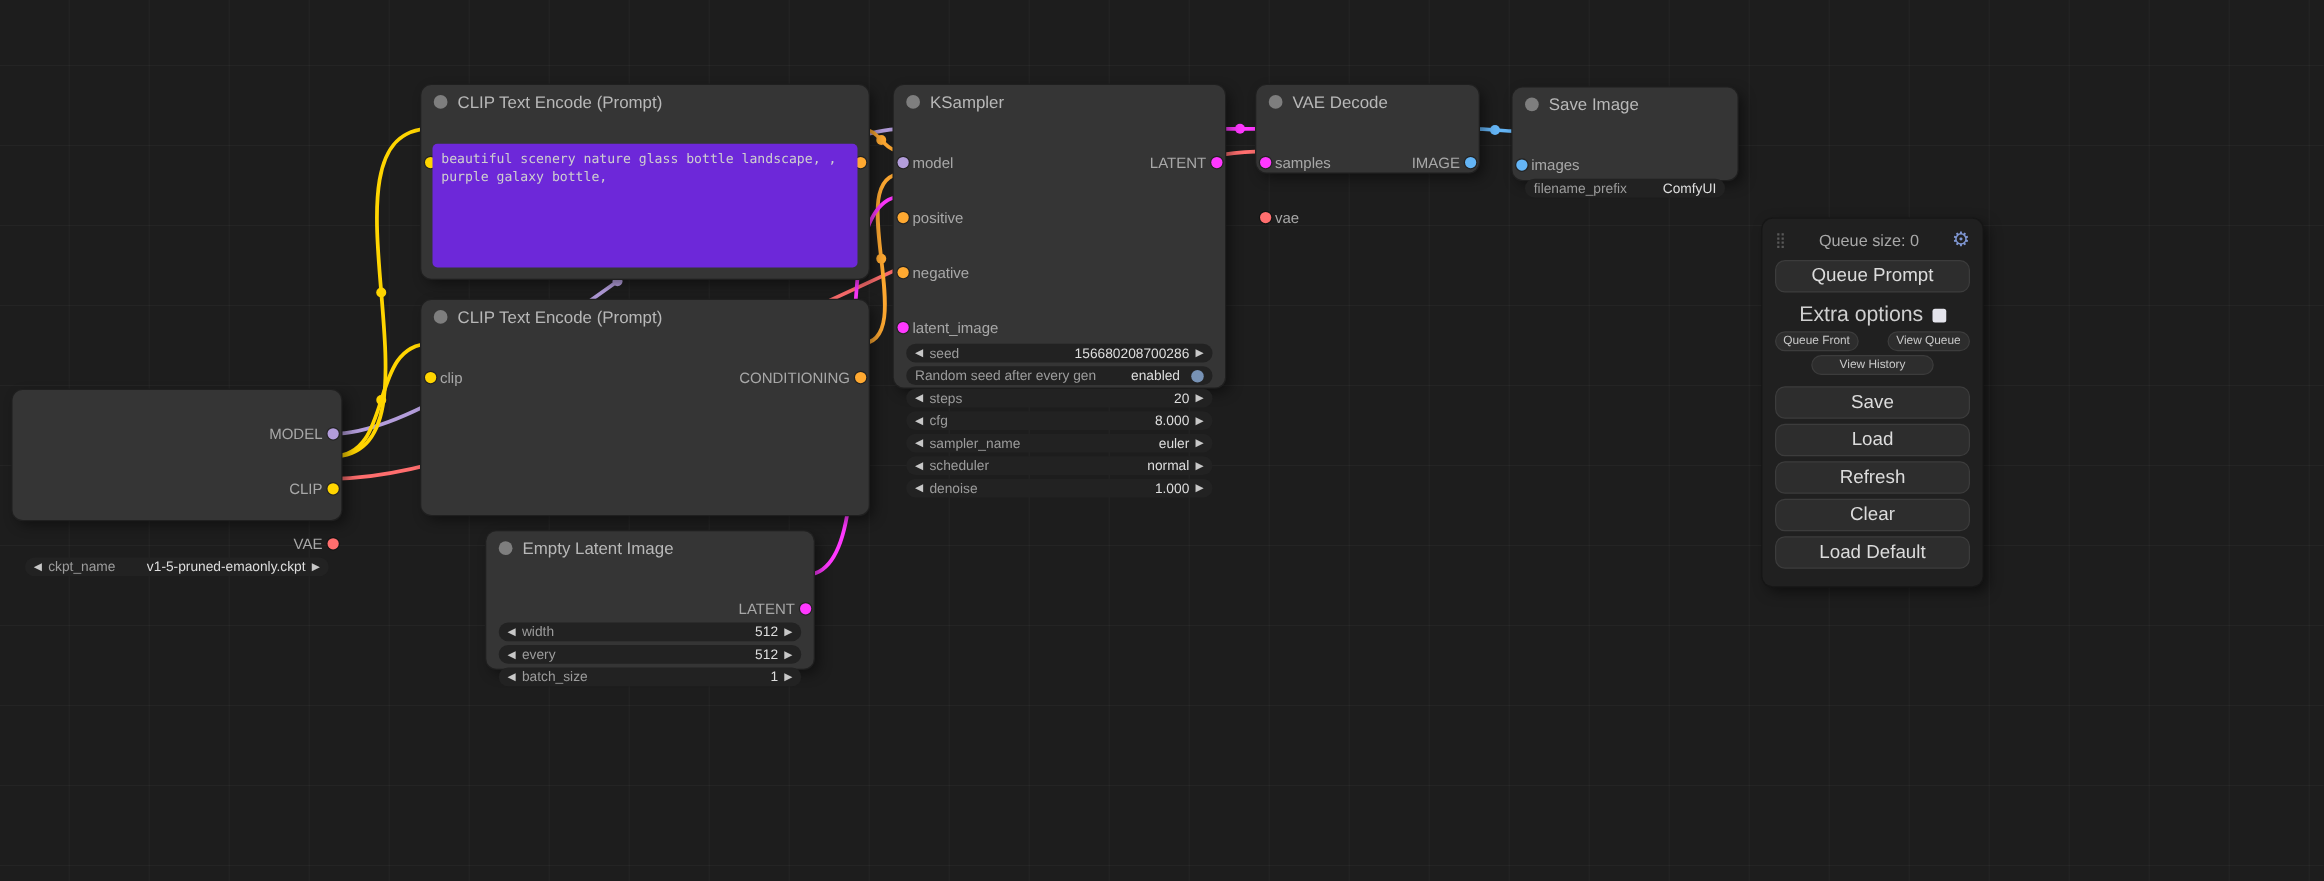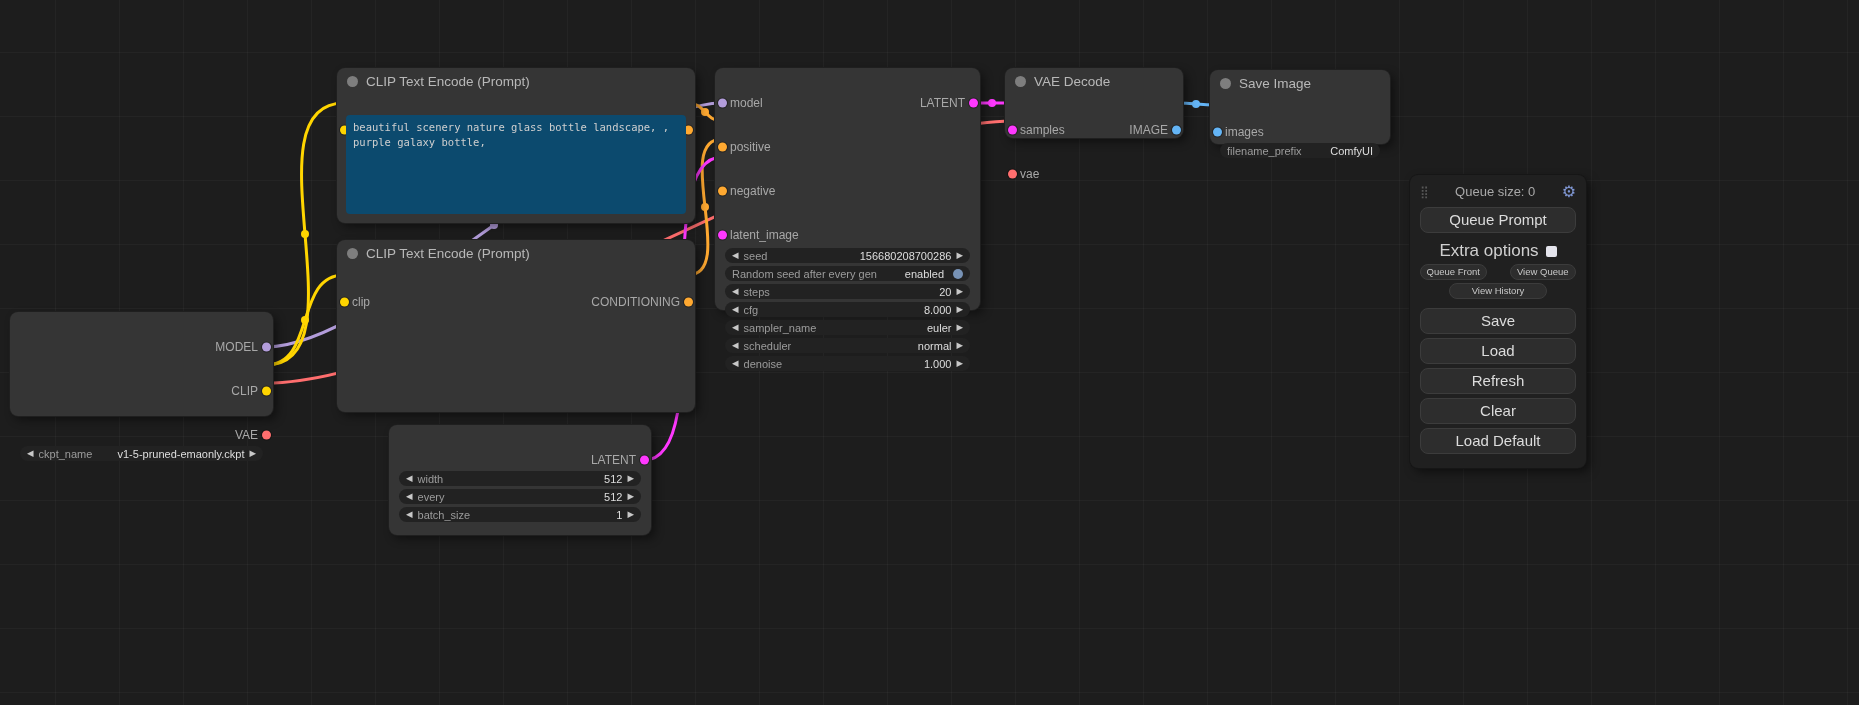--- a/index.html
+++ b/index.html
@@ -34,21 +34,21 @@
   .prow{position:relative;height:18px;display:flex;align-items:center;
     padding:0 15px;font-size:12px;color:#a8a8a8;white-space:nowrap;margin-top:26px;}
   .outl{margin-left:auto;}
   .port{position:absolute;top:50%;transform:translateY(-50%);
     width:9px;height:9px;border-radius:50%;box-shadow:0 0 0 1px rgba(0,0,0,.35);cursor:crosshair;}
   .port.in{left:2.5px}.port.out{right:2.5px}
   .c-model{background:#B39DDB}.c-clip{background:#FFD500}.c-vae{background:#FF6E6E}
   .c-cond{background:#FFA931}.c-latent{background:#FF38FF}.c-image{background:#64B5F6}
 
   .tbox{position:absolute;left:9px;right:9px;top:47px;bottom:9px;
-    background:#0c4a6e;border-radius:4px;padding:5px 7px;
+    background:#6d28d9;border-radius:4px;padding:5px 7px;
     font-family:"DejaVu Sans Mono",monospace;font-size:10.5px;line-height:1.4;
     color:#cfcfcf;white-space:pre-wrap;word-break:break-word;overflow:hidden;cursor:text;}
 
   .widget{height:15px;margin:2px 10px 3px;background:#222;border-radius:8px;
     display:flex;align-items:center;padding:0 7px;font-size:11px;color:#9c9c9c;
     gap:5px;white-space:nowrap;cursor:pointer;}
   .arr{font-size:8.5px;color:#c8c8c8;line-height:1;}
   .wval{margin-left:auto;color:#dedede;}
   .toggle{width:10px;height:10px;border-radius:50%;background:#7792b5;margin-left:4px;flex:none;}
 
@@ -142,20 +142,24 @@
   </div>
   <div class="prow">
     <span class="port in c-clip"></span>
     <span>clip</span>
     <span class="outl">CONDITIONING</span>
     <span class="port out c-cond"></span>
   </div>
 </div>
 
 <div class="node" style="left:389px;top:425px;width:262px;height:110px">
+  <div class="ntitle">
+    <span class="ndot"></span>
+    <span>Empty Latent Image</span>
+  </div>
   <div class="prow">
     <span class="outl">LATENT</span>
     <span class="port out c-latent"></span>
   </div>
   <div class="widget">
     <span class="arr">◀</span>
     <span>width</span>
     <span class="wval">512</span>
     <span class="arr">▶</span>
   </div>
@@ -167,20 +171,24 @@
   </div>
   <div class="widget">
     <span class="arr">◀</span>
     <span>batch_size</span>
     <span class="wval">1</span>
     <span class="arr">▶</span>
   </div>
 </div>
 
 <div class="node" style="left:715px;top:68px;width:265px;height:242px">
+  <div class="ntitle">
+    <span class="ndot"></span>
+    <span>KSampler</span>
+  </div>
   <div class="prow">
     <span class="port in c-model"></span>
     <span>model</span>
     <span class="outl">LATENT</span>
     <span class="port out c-latent"></span>
   </div>
   <div class="prow">
     <span class="port in c-cond"></span>
     <span>positive</span>
   </div>

